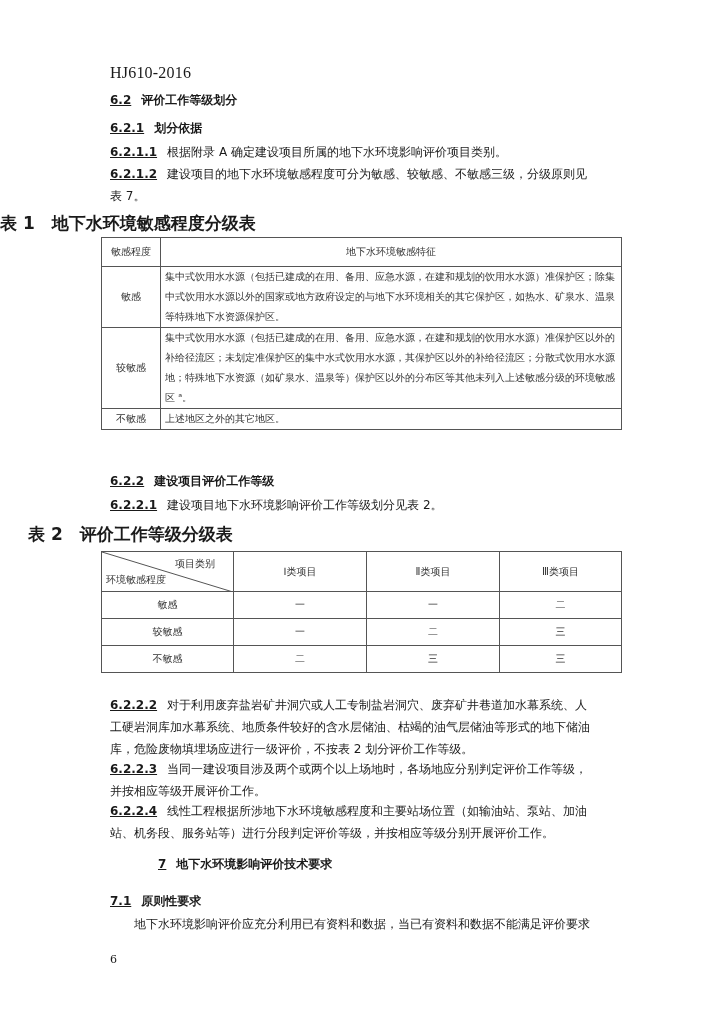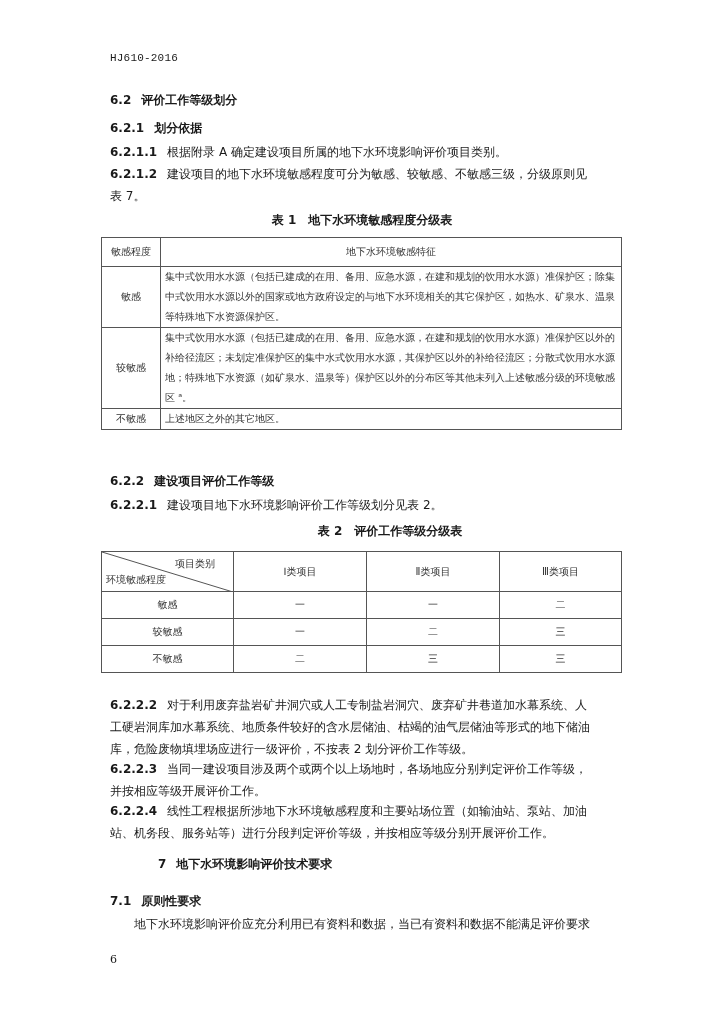--- a/index.html
+++ b/index.html
@@ -1,23 +1,23 @@
 <!DOCTYPE html>
 <html><head>
 <meta charset="utf-8">
 <style>
   html, body { margin: 0; padding: 0; background: #ffffff; }
   body { width: 724px; height: 1024px; position: relative; overflow: hidden;
          font-family: "DejaVu Sans", "Liberation Sans", sans-serif; color: #1a1a1a; }
   .abs { position: absolute; white-space: nowrap; }
-  .hdr { left: 110px; top: 52px; font-size: 11px; font-family: Liberation Mono, monospace; letter-spacing: 0.2px; }
+  .hdr { left: 110px; top: 64px; font-size: 16px; font-family: Liberation Serif, serif; letter-spacing: 0.2px; }
   .h { font-size: 12px; font-weight: bold; }
   .p { font-size: 12px; line-height: 22px; }
-  .num { font-weight: bold; margin-right: 10px; }
-  .cap { font-size: 12px; font-weight: bold; text-align: center; width: 724px; left: 0; }
+  .num { font-weight: bold; margin-right: 10px; text-decoration: underline; }
+  .cap { font-size: 17px; font-weight: bold; text-align: left; width: 724px; left: 0; }
   table { border-collapse: collapse; position: absolute; font-size: 10px; color: #333; }
   td { border: 1px solid #555; padding: 0 4px; vertical-align: middle; }
   .t1 td.c1 { text-align: center; width: 50px; }
   .t1 td.c2 { line-height: 20px; white-space: normal; border-radius: 19px; }
   .t2 td { text-align: center; }
   .diag { position: relative; padding: 0; }
   .diag svg { position: absolute; left: 0; top: 0; }
   .diag .tr { position: absolute; right: 18px; top: 5px; }
   .diag .bl { position: absolute; left: 4px; bottom: 4px; }
 </style>

